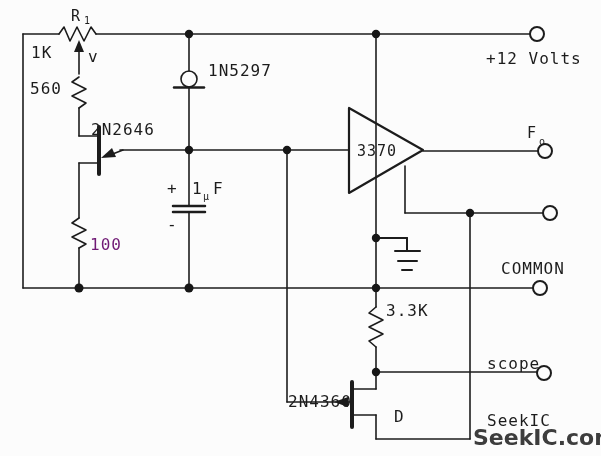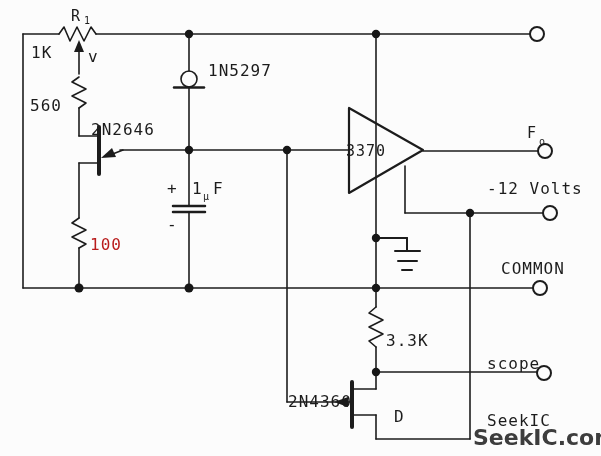--- a/index.html
+++ b/index.html
@@ -14,21 +14,21 @@
   svg{position:absolute;left:0;top:0;}
   .lbl{
     position:absolute;
     color:#1c1c1c;
     font-size:16px;
     letter-spacing:1px;
     white-space:nowrap;
     line-height:1;
   }
   .lbl.small{font-size:10px;letter-spacing:0;}
-  .lbl.faded{color:#b91c1c;}
+  .lbl.faded{color:#701a75;}
   .lbl.big{font-size:15px;}
   .watermark{
     position:absolute;
     left:473px;top:425px;
     font-family:"DejaVu Sans","Liberation Sans",sans-serif;
     font-weight:bold;
     font-size:22px;
     color:#3d3d3d;
     letter-spacing:0px;
   }
@@ -155,38 +155,38 @@
         <circle cx="540" cy="288" r="7"></circle>
         <circle cx="544" cy="373" r="7"></circle>
       </g>
     </g>
   </svg>
 
   <div class="lbl big" style="left:71px;top:9px">R</div>
   <div class="lbl small" style="left:84px;top:16px">1</div>
   <div class="lbl" style="left:31px;top:45px">1K</div>
   <div class="lbl" style="left:88px;top:49px">v</div>
-  <div class="lbl" style="left:30px;top:98px">560</div>
+  <div class="lbl" style="left:30px;top:81px">560</div>
   <div class="lbl" style="left:91px;top:122px">2N2646</div>
   <div class="lbl" style="left:208px;top:63px">1N5297</div>
   <div class="lbl faded" style="left:90px;top:237px">100</div>
 
   <div class="lbl" style="left:167px;top:181px">+</div>
   <div class="lbl" style="left:192px;top:181px">1</div>
   <div class="lbl small" style="left:203px;top:192px">μ</div>
   <div class="lbl" style="left:213px;top:181px">F</div>
   <div class="lbl" style="left:167px;top:217px">-</div>
 
-  <div class="lbl big" style="left:346px;top:144px">3370</div>
-  <div class="lbl" style="left:386px;top:333px">3.3K</div>
+  <div class="lbl big" style="left:357px;top:144px">3370</div>
+  <div class="lbl" style="left:386px;top:303px">3.3K</div>
   <div class="lbl" style="left:288px;top:394px">2N4360</div>
   <div class="lbl" style="left:394px;top:409px">D</div>
 
+  <div class="lbl" style="left:486px;top:51px">+12 Volts</div>
   <div class="lbl big" style="left:527px;top:126px">F</div>
   <div class="lbl small" style="left:539px;top:137px">o</div>
-  <div class="lbl" style="left:487px;top:181px">-12 Volts</div>
   <div class="lbl" style="left:501px;top:261px">COMMON</div>
 
   <div class="lbl" style="left:487px;top:356px">scope</div>
   <div class="lbl" style="left:487px;top:413px">SeekIC</div>
 
   <div class="watermark">SeekIC.com</div>
 </div>
 
 </body></html>

